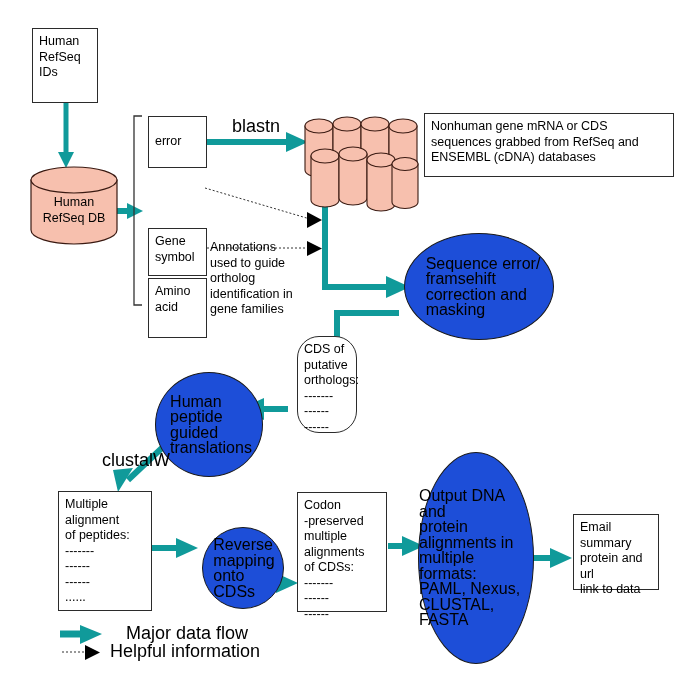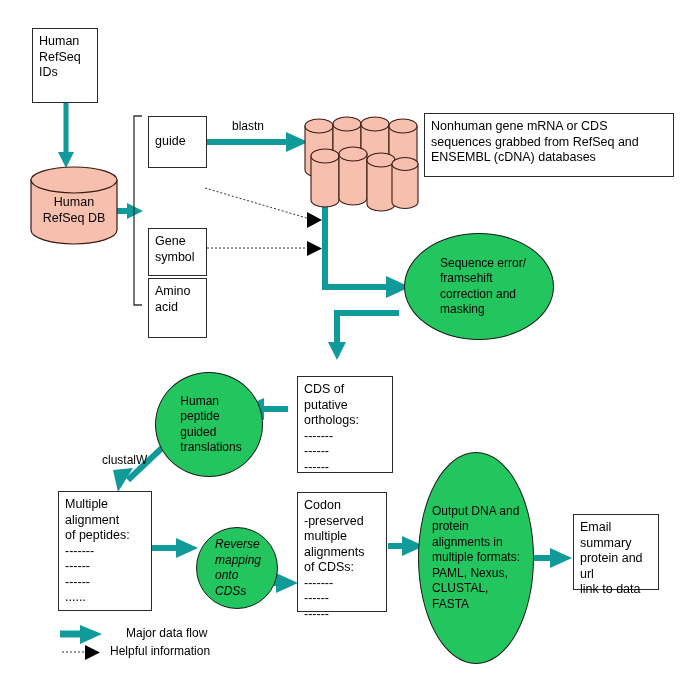--- a/index.html
+++ b/index.html
@@ -1,24 +1,24 @@
 <!DOCTYPE html>
 <html><head>
 <meta charset="utf-8">
 <style>
   html,body{margin:0;padding:0;background:#ffffff;}
   body{font-family:"Liberation Sans","DejaVu Sans",sans-serif;}
   #stage{position:relative;width:685px;height:690px;background:#fff;overflow:hidden;}
   .box{position:absolute;border:1.4px solid #2b2b2b;background:#fff;box-sizing:border-box;
        font-size:12.5px;line-height:15.5px;color:#000;padding:5px 6px;}
-  .ell{position:absolute;border:1.4px solid #1a1a1a;background:#22c55e;border-radius:50%;
+  .ell{position:absolute;border:1.4px solid #1a1a1a;background:#1d4ed8;border-radius:50%;
        box-sizing:border-box;display:flex;align-items:center;justify-content:center;
-       font-size:12px;line-height:15.5px;color:#000;text-align:left;}
+       font-size:16px;line-height:15.5px;color:#000;text-align:left;}
   .ell.ctr{}
-  .lbl{position:absolute;font-size:12px;line-height:15px;color:#000;white-space:nowrap;}
+  .lbl{position:absolute;font-size:18px;line-height:15px;color:#000;white-space:nowrap;}
   .txtblk{position:absolute;font-size:12.5px;line-height:15.5px;color:#000;}
   svg.layer{position:absolute;left:0;top:0;width:685px;height:690px;pointer-events:none;}
   .dashline{font-family:"Liberation Sans",sans-serif;letter-spacing:0px;}
   .cyl{position:absolute;}
 </style>
 </head>
 <body>
 
 <div id="stage">
 
@@ -151,41 +151,41 @@
     <div>RefSeq DB</div>
   </div>
 
   <div class="box" style="left:32px;top:28px;width:66px;height:75px;">
     <div>Human</div>
     <div>RefSeq</div>
     <div>IDs</div>
   </div>
 
   <div class="box" style="left:148px;top:116px;width:59px;height:52px;display:flex;align-items:center;">
-    <div>guide</div>
+    <div>error</div>
   </div>
 
 
   <div class="box" style="left:148px;top:228px;width:59px;height:48px;">
     <div>Gene</div>
     <div>symbol</div>
   </div>
 
   <div class="box" style="left:148px;top:278px;width:59px;height:60px;">
     <div>Amino</div>
     <div>acid</div>
   </div>
 
   <div class="box" style="left:424px;top:113px;width:250px;height:64px;">
     <div>Nonhuman gene mRNA or CDS</div>
     <div>sequences grabbed from RefSeq and</div>
     <div>ENSEMBL (cDNA) databases</div>
   </div>
 
-  <div class="box" style="left:297px;top:376px;width:96px;height:97px;">
+  <div class="box" style="left:297px;top:336px;width:60px;height:97px;border-radius:22px;">
     <div>CDS of</div>
     <div>putative</div>
     <div>orthologs:</div>
     <div class="dashline">-------</div>
     <div class="dashline">------</div>
     <div class="dashline">------</div>
   </div>
 
   <div class="box" style="left:58px;top:491px;width:94px;height:120px;">
     <div>Multiple</div>
@@ -226,21 +226,21 @@
 
   <div class="ell" style="left:155px;top:372px;width:108px;height:105px;">
     <div style="padding-left:4px;">
       <div>Human</div>
       <div>peptide</div>
       <div>guided</div>
       <div>translations</div>
     </div>
   </div>
 
-  <div class="ell" style="left:196px;top:527px;width:82px;height:82px;font-style:italic;">
+  <div class="ell" style="left:202px;top:527px;width:82px;height:82px;">
     <div style="padding-left:2px;">
       <div>Reverse</div>
       <div>mapping</div>
       <div>onto</div>
       <div>CDSs</div>
     </div>
   </div>
 
   <div class="ell ctr" style="left:418px;top:452px;width:116px;height:210px;height:212px;">
     <div>
@@ -251,17 +251,24 @@
       <div>PAML, Nexus,</div>
       <div>CLUSTAL,</div>
       <div>FASTA</div>
     </div>
   </div>
 
   <div class="lbl" style="left:232px;top:119px;">blastn</div>
 
   <div class="lbl" style="left:82px;top:453px;margin-left:20px;">clustalW</div>
 
+  <div class="txtblk" style="left:210px;top:240px;width:140px;">
+    <div>Annotations</div>
+    <div>used to guide</div>
+    <div>ortholog</div>
+    <div>identification in</div>
+    <div>gene families</div>
+  </div>
 
   <div class="lbl" style="left:126px;top:626px;">Major data flow</div>
   <div class="lbl" style="left:110px;top:644px;">Helpful information</div>
 
 </div>
 
 </body></html>

